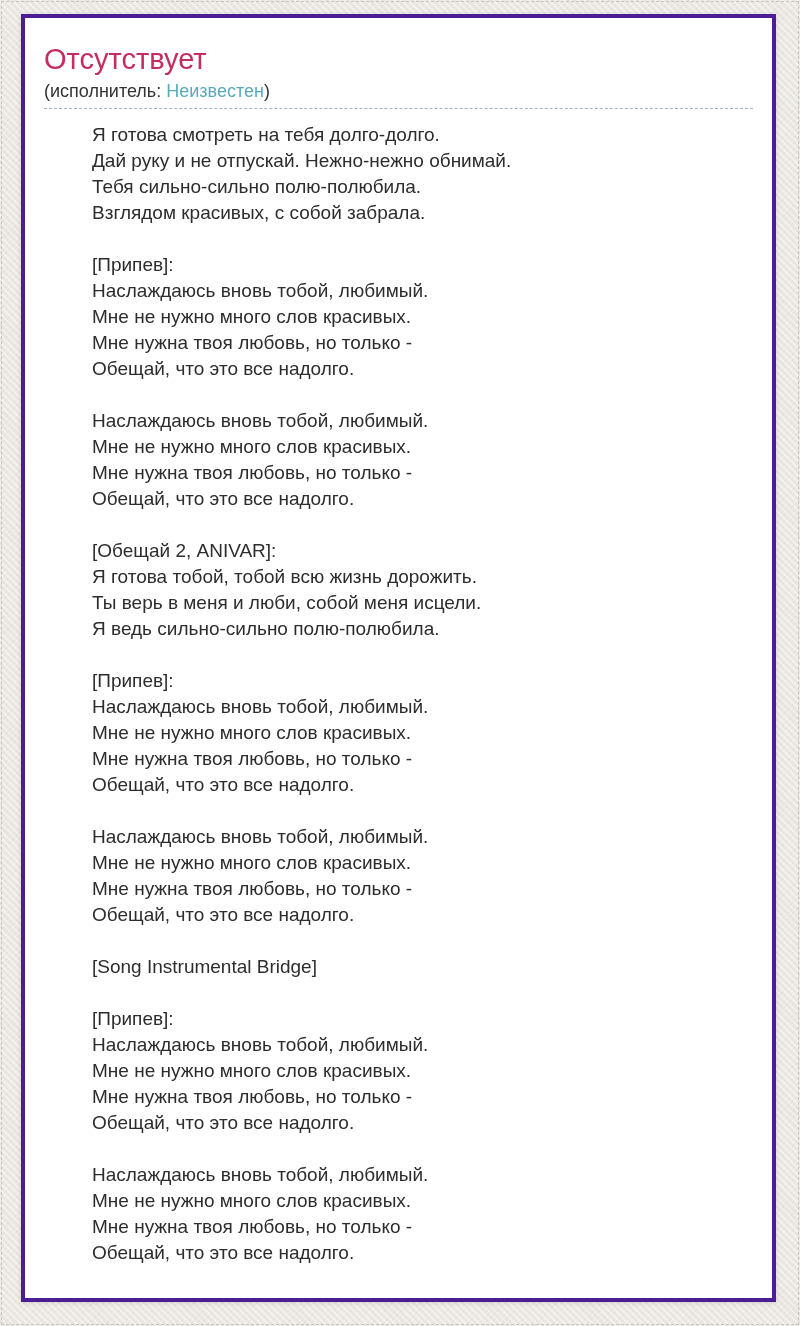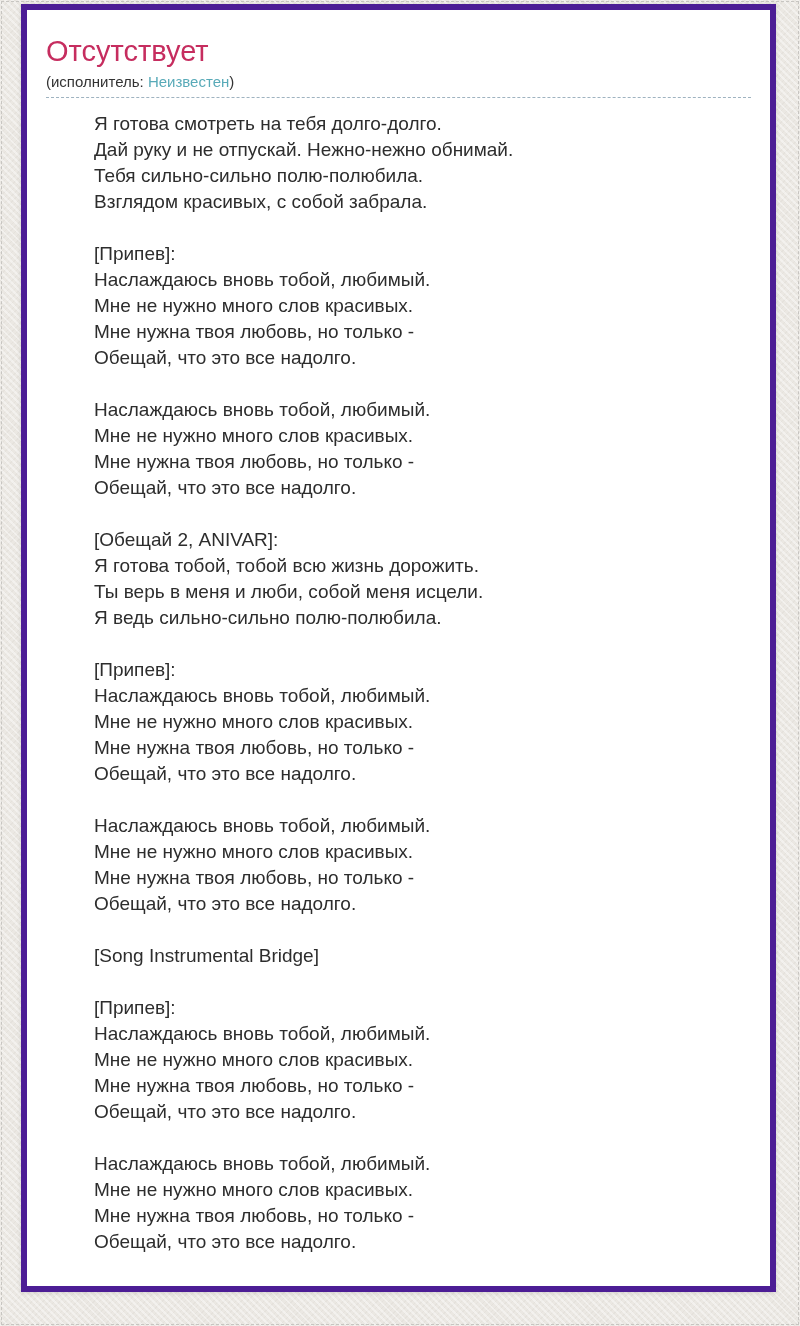--- a/index.html
+++ b/index.html
@@ -20,43 +20,43 @@
   
   .frame {
     position: absolute;
     inset: 1px;
     border: 1px dashed #c7c5c1;
     pointer-events: none;
   }
   .card {
     position: absolute;
     left: 21px;
-    top: 4px;
+    top: 14px;
     width: 755px;
     height: 1288px;
     background: #ffffff;
-    border: 6px solid #4c1d95;
+    border: 4px solid #4c1d95;
     box-shadow: 0 1px 4px rgba(90,85,75,0.18);
     box-sizing: border-box;
     padding: 26px 19px 30px 19px;
     overflow: hidden;
   }
   .header {
     border-bottom: 1px dashed #9fb3c0;
     padding-bottom: 6px;
   }
   .song-title {
     margin: 0 0 7px 0;
     font-size: 29px;
     font-weight: 400;
     line-height: 1.05;
     color: #c62d5f;
   }
   .artist-line {
-    font-size: 15px;
+    font-size: 18px;
     color: #333333;
     line-height: 1.15;
   }
   .artist-link {
     color: #58aab8;
     text-decoration: none;
     cursor: pointer;
   }
   .lyrics {
     margin-top: 13px;

